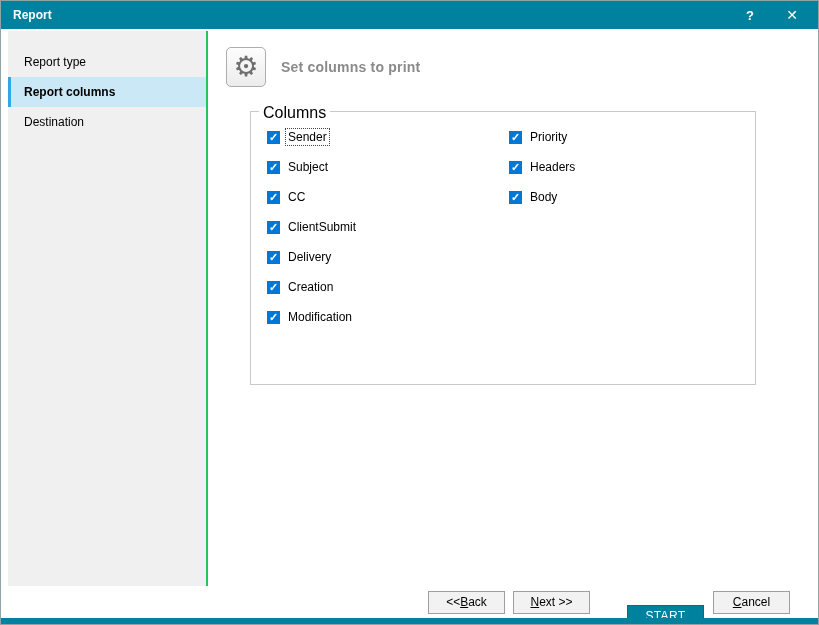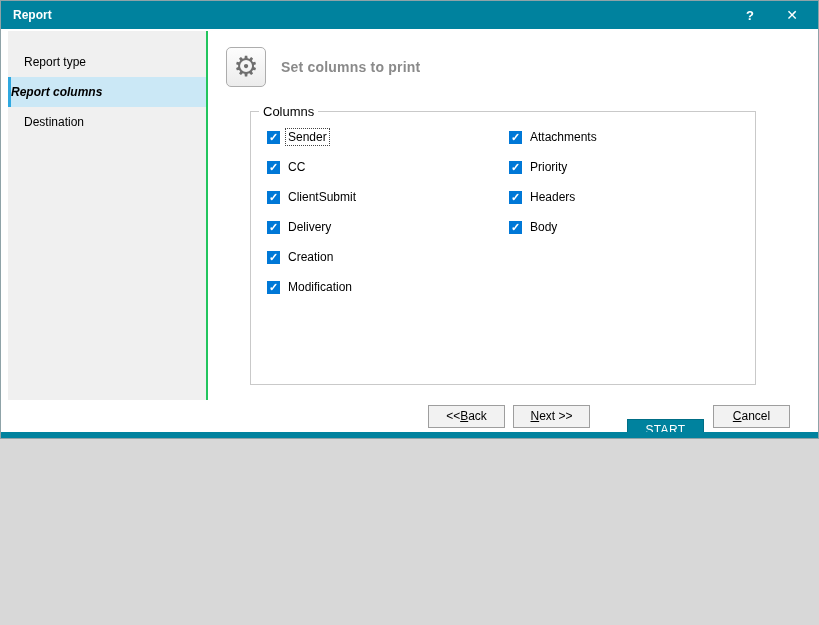--- a/index.html
+++ b/index.html
@@ -1,21 +1,21 @@
 <!DOCTYPE html>
 <html style="--accent: #00829e; --selection: #cbe8f6; --checkbox: #0078d7;"><head>
 <meta charset="utf-8">
 <style>
   * { box-sizing: border-box; margin: 0; padding: 0; }
   html, body { background: #d8d8d8; }
   body { font-family: "Liberation Sans", sans-serif; }
 
   .window {
     width: 819px;
-    height: 439px;
+    height: 625px;
     background: #000000;
     border: 1px solid #8fa3a8;
     display: flex;
     flex-direction: column;
     position: relative;
     overflow: hidden;
   }
 
   
   .titlebar {
@@ -61,23 +61,22 @@
     height: 30px;
     line-height: 30px;
     padding-left: 16px;
     font-size: 12px;
     color: #000;
     cursor: pointer;
   }
   .sidebar-item.selected {
     background: var(--selection, #cbe8f6);
     border-left: 3px solid #2ea8e0;
-    padding-left: 0;
+    padding-left: 13px;
     font-weight: bold;
-    font-style: italic;
   }
 
   .main {
     flex: 1;
     padding: 16px 0 0 18px;
   }
   .header-row {
     display: flex;
     align-items: center;
     gap: 15px;
@@ -112,21 +111,21 @@
     position: relative;
     margin: 24px 0 0 24px;
     background: #fff;
   }
   .groupbox-label {
     position: absolute;
     top: -8px;
     left: 8px;
     background: #fff;
     padding: 0 4px;
-    font-size: 13px;
+    font-size: 16px;
     color: #000;
   }
   .cb-columns {
     display: flex;
     padding: 10px 0 0 16px;
   }
   .cb-col { display: flex; flex-direction: column; }
   .cb-col-left { width: 242px; }
   .cb-row {
     display: flex;
@@ -240,20 +239,24 @@
         <div class="groupbox-label">Columns</div>
         <div class="cb-columns">
 
           <div class="cb-col cb-col-left">
             <div class="cb-row">
               <span class="checkbox checked"></span>
               <span class="cb-label focused">Sender</span>
             </div>
             <div class="cb-row">
               <span class="checkbox checked"></span>
+              <span class="cb-label">Subject</span>
+            </div>
+            <div class="cb-row">
+              <span class="checkbox checked"></span>
               <span class="cb-label">CC</span>
             </div>
             <div class="cb-row">
               <span class="checkbox checked"></span>
               <span class="cb-label">ClientSubmit</span>
             </div>
             <div class="cb-row">
               <span class="checkbox checked"></span>
               <span class="cb-label">Delivery</span>
             </div>
@@ -261,24 +264,20 @@
               <span class="checkbox checked"></span>
               <span class="cb-label">Creation</span>
             </div>
             <div class="cb-row">
               <span class="checkbox checked"></span>
               <span class="cb-label">Modification</span>
             </div>
           </div>
 
           <div class="cb-col">
-            <div class="cb-row">
-              <span class="checkbox checked"></span>
-              <span class="cb-label">Attachments</span>
-            </div>
             <div class="cb-row">
               <span class="checkbox checked"></span>
               <span class="cb-label">Priority</span>
             </div>
             <div class="cb-row">
               <span class="checkbox checked"></span>
               <span class="cb-label">Headers</span>
             </div>
             <div class="cb-row">
               <span class="checkbox checked"></span>

